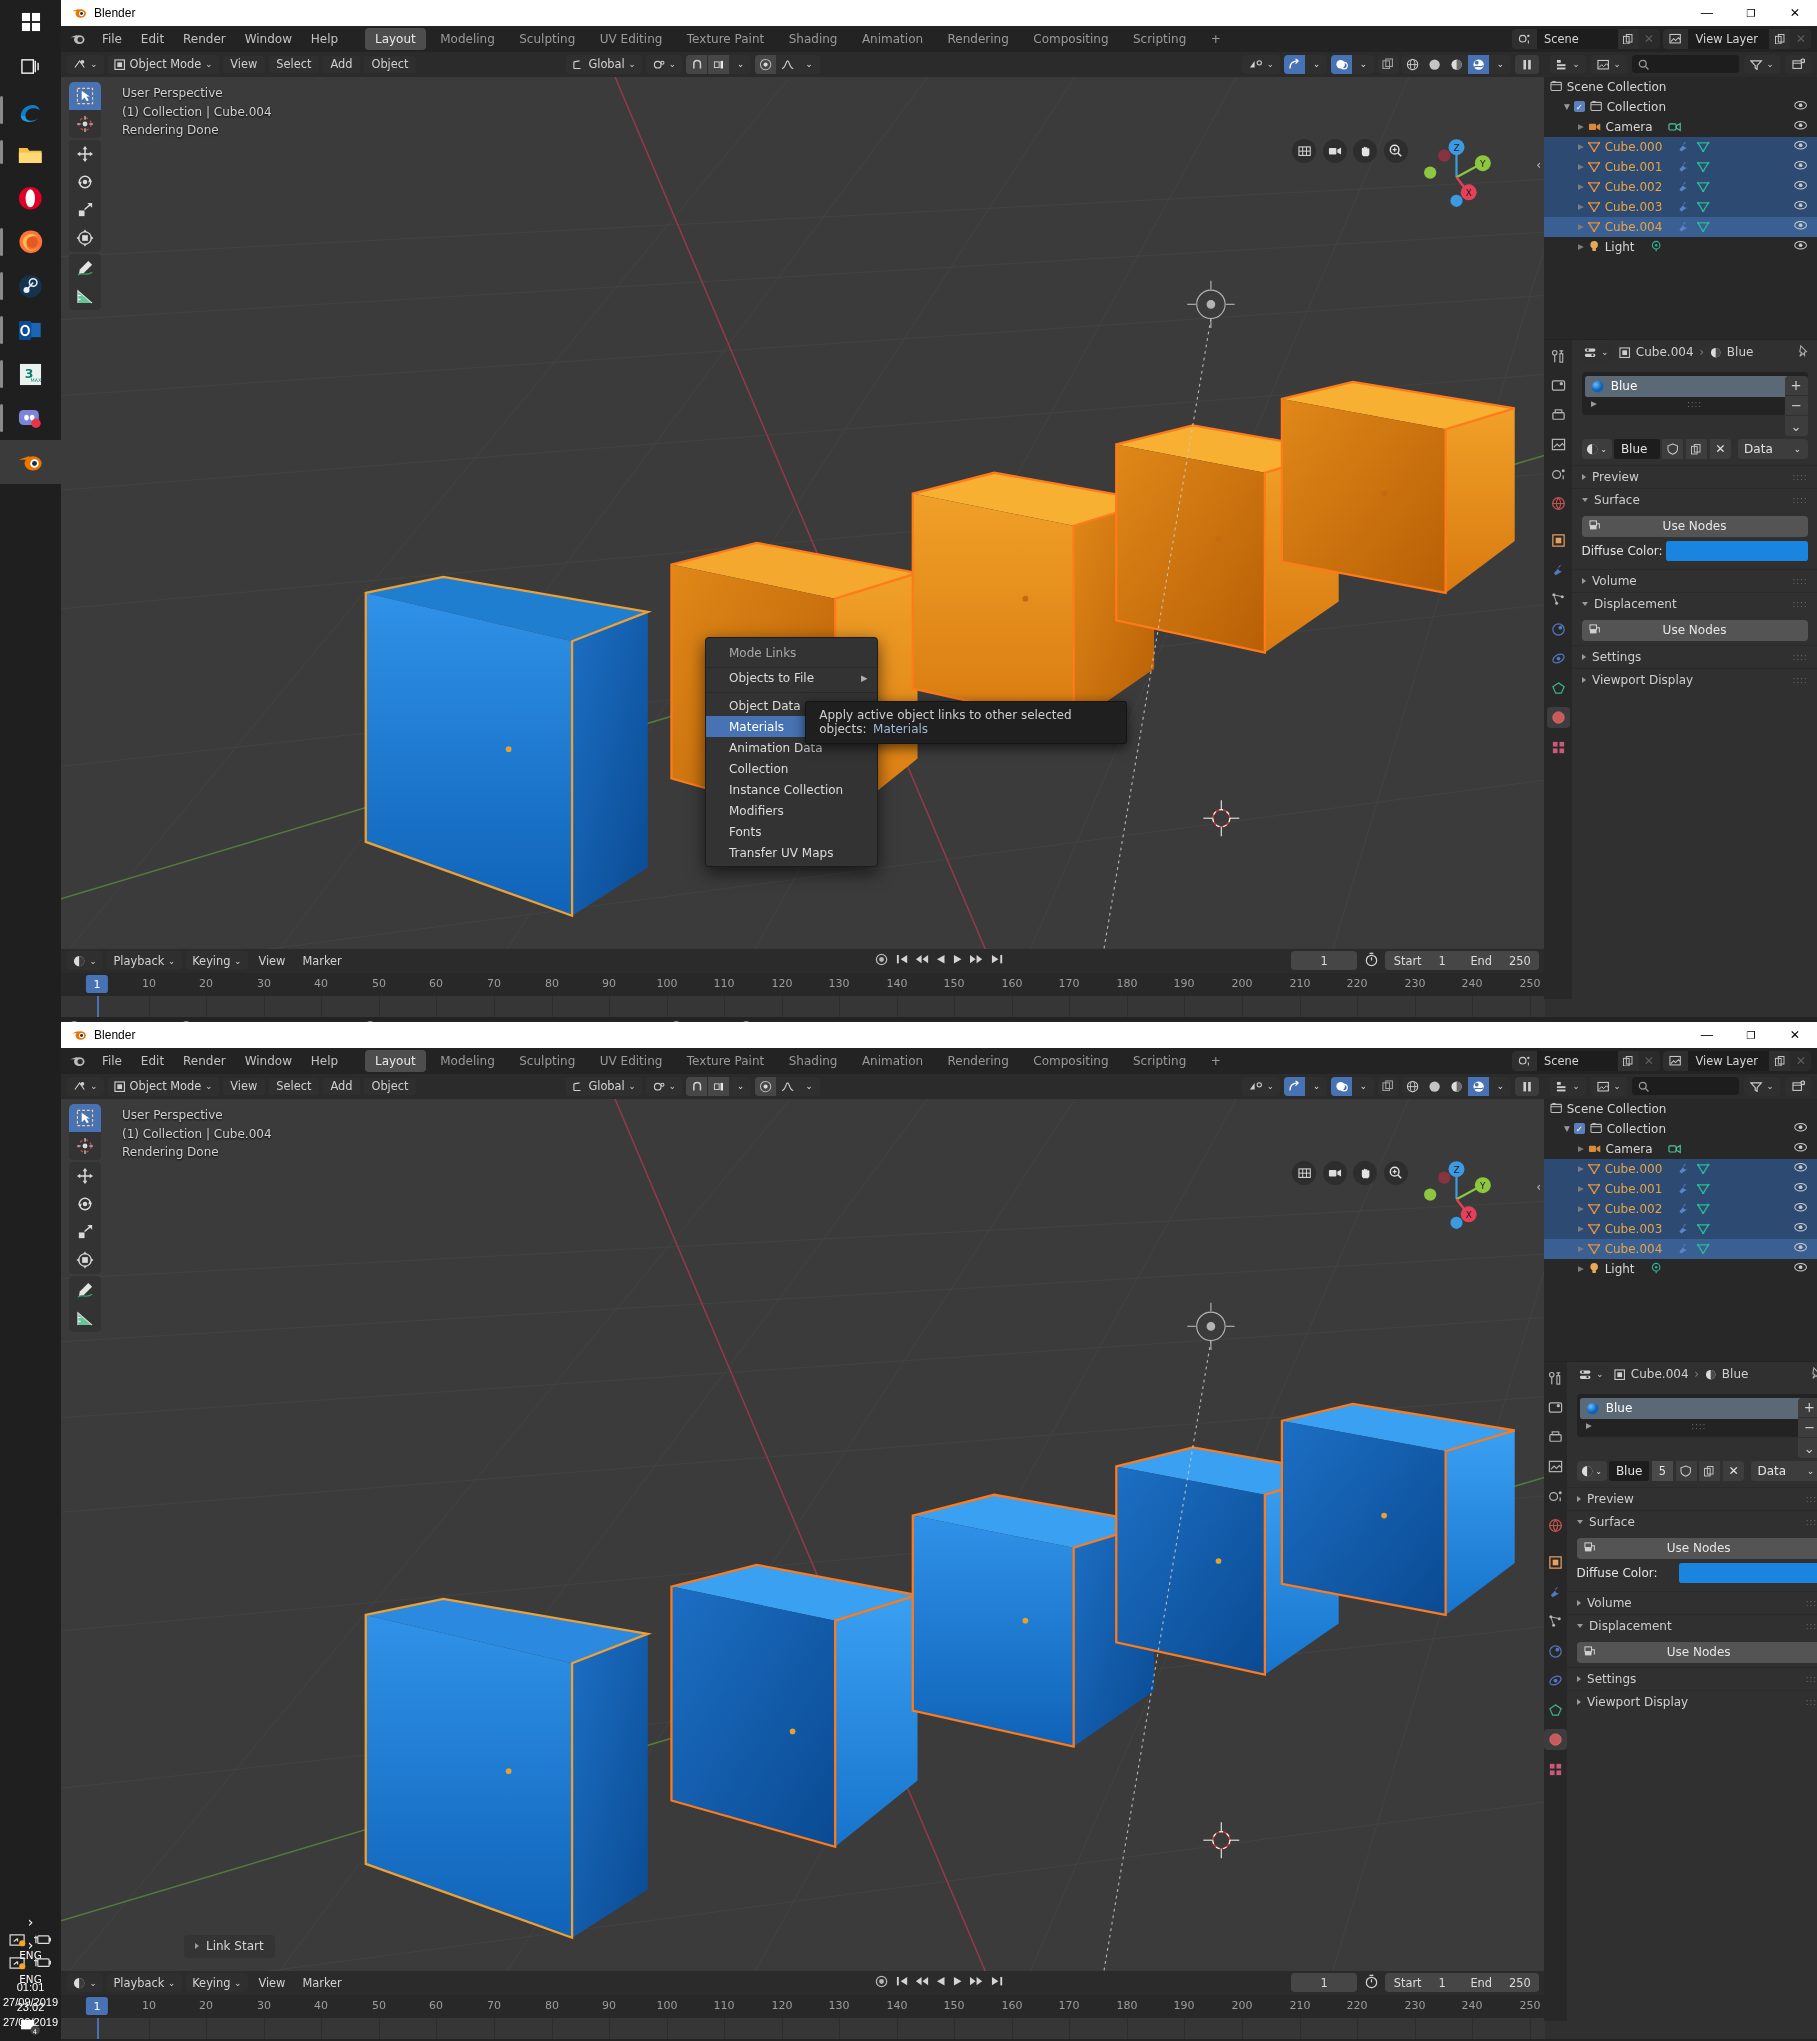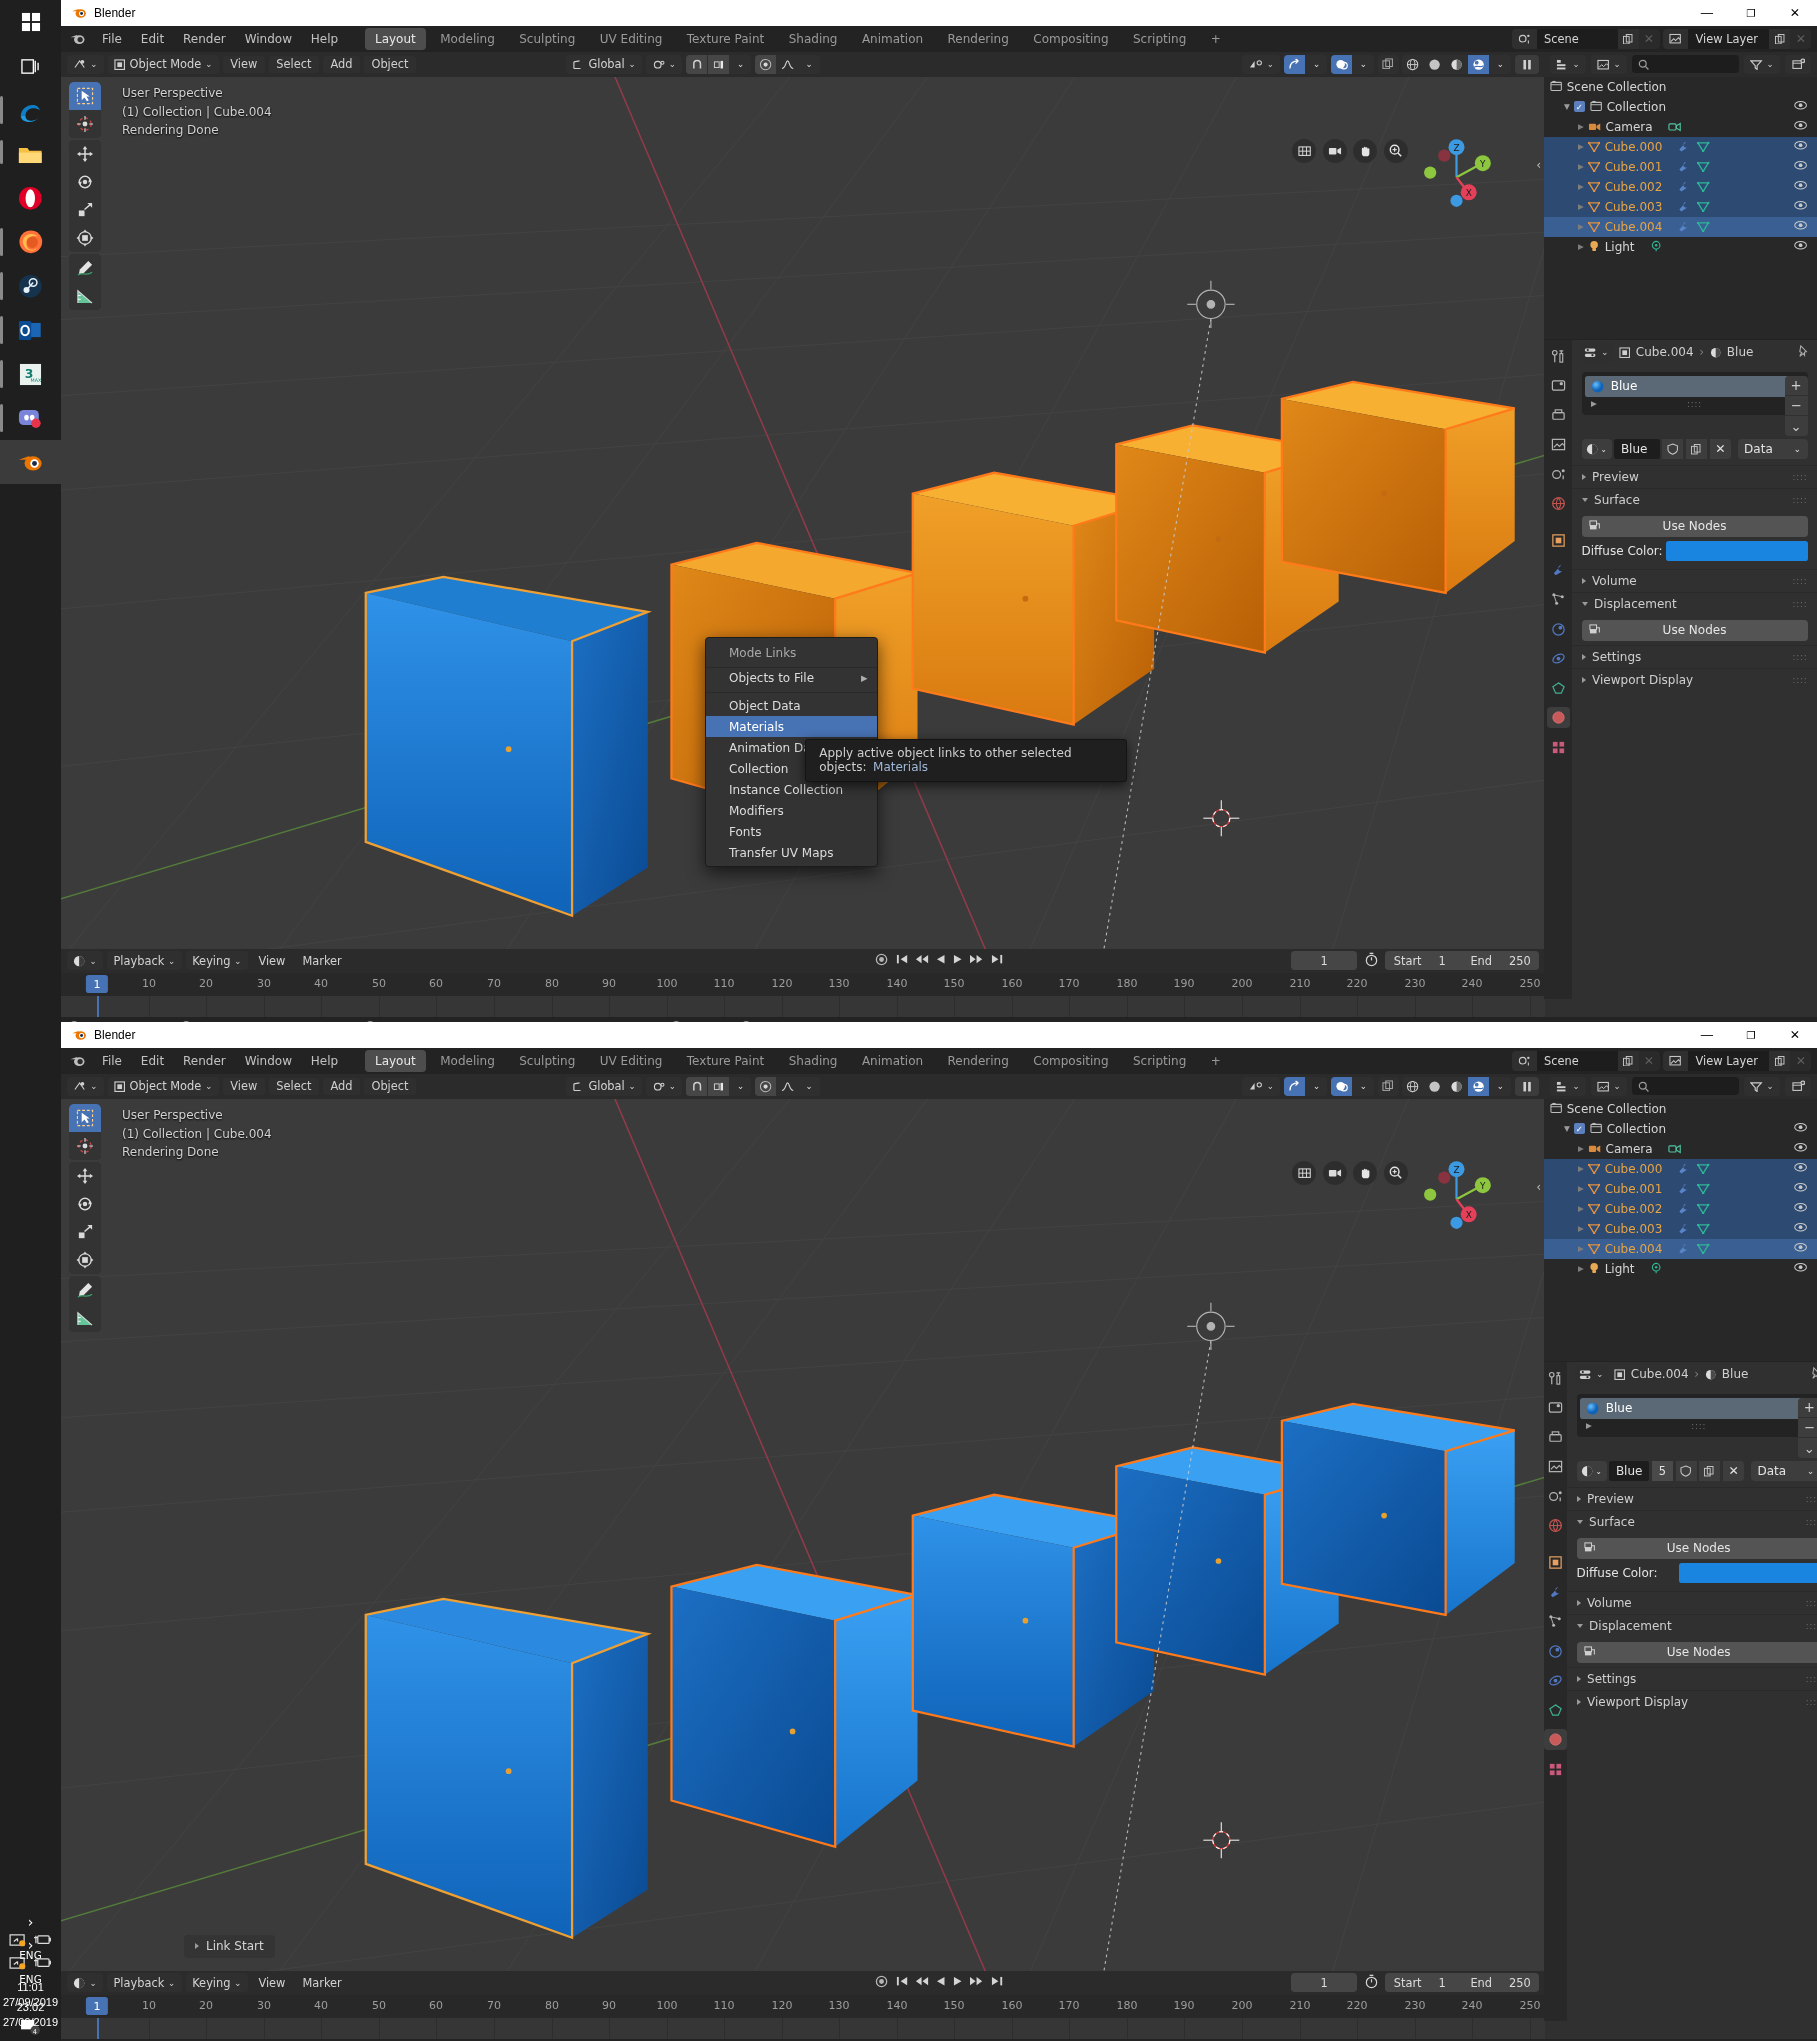--- a/index.html
+++ b/index.html
@@ -224,21 +224,21 @@
         </svg>
       <svg width="19" height="13.2" viewBox="0 0 20 14">
           <rect x="5" y="3" width="12" height="8" rx="1" fill="none" stroke="#ddd" stroke-width="1.3"></rect>
           <rect x="17" y="5" width="2" height="4" fill="#ddd"></rect>
           <path d="M3 3 l0 8 M1 5 l4 0" stroke="#ddd" stroke-width="1.3"></path>
         </svg>
     </div>
     <div style="color:#fff;">ENG</div>
     <div style="height:13.2px"></div>
     <div class="tb-time">
-      <div>11:01</div>
+      <div>01:01</div>
       <div>27/09/2019</div>
     </div>
     <svg width="21" height="17" viewBox="0 0 22 18" style="margin-top:5.7px;font-size:11px">
         <rect x="1" y="2" width="14" height="10" fill="#fff"></rect>
         <circle cx="16" cy="13" r="5" fill="#444"></circle>
         <text x="13.5" y="16.5" font-size="7" fill="#fff" font-family="DejaVu Sans">4</text>
       </svg>
   </div>
   <div class="tb-tray" style="position:absolute;bottom:5.7px;">
     <div style="font-size:14px;color:#fff;">›</div>
@@ -725,21 +725,21 @@
       <div class="pop-item">
           <span>Modifiers</span>
         </div>
       <div class="pop-item">
           <span>Fonts</span>
         </div>
       <div class="pop-item">
           <span>Transfer UV Maps</span>
         </div>
     </div>
-    <div class="tooltip" style="left:744px;top:662px;width:322px;">
+    <div class="tooltip" style="left:744px;top:624px;width:322px;">
       <span>Apply active object links to other selected objects:</span><b>Materials</b>
     </div>
   </div>
 
   <div class="tlheader" style="width:1484px;">
     <span class="hbtn">
         <svg width="12.3" height="12.3" viewBox="0 0 13 13">
           <circle cx="6.5" cy="6.5" r="5.5" fill="#dcdcdc"></circle>
           <path d="M6.5 1 a5.5 5.5 0 0 1 0 11 Z" fill="#3a3a3a"></path>
         </svg>

